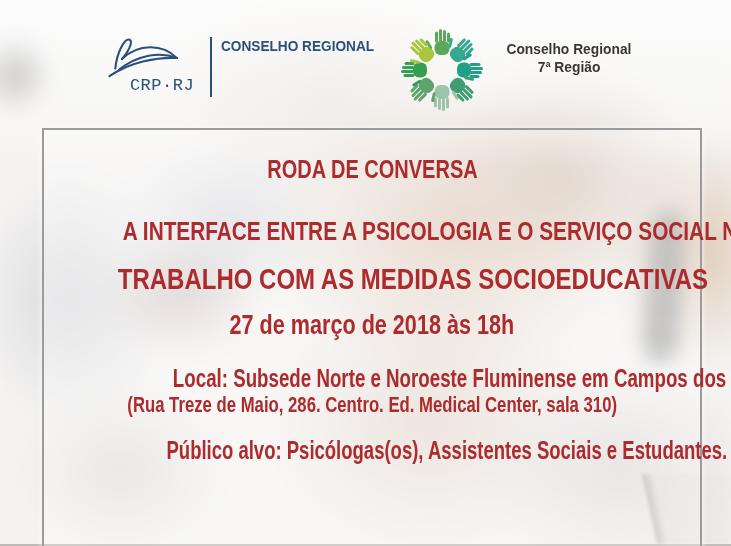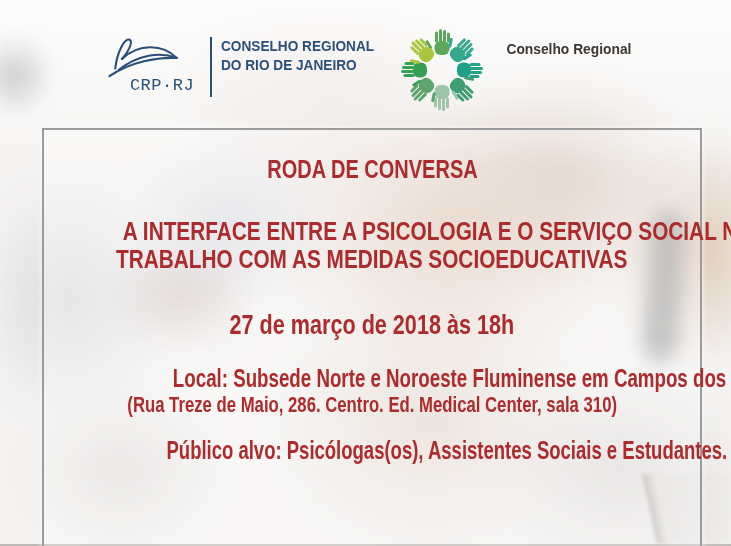--- a/index.html
+++ b/index.html
@@ -67,21 +67,21 @@
   .bline{
     position:absolute;left:0;right:0;text-align:center;white-space:nowrap;
     color:var(--red);font-weight:bold;
   }
   .bline .ln{display:inline-block;transform-origin:center;}
   .sx80 .ln{transform:scaleX(.80);} .sx76 .ln{transform:scaleX(.76);}
   .sx75 .ln{transform:scaleX(.75);} .sx74 .ln{transform:scaleX(.74);}
   .sx72 .ln{transform:scaleX(.72);}
   .l-title{top:25px;font-size:25px;}
   .l-sub1{top:86px;font-size:26px;}
-  .l-sub2{top:114px;font-size:26px;}
+  .l-sub2{top:132px;font-size:30px;}
   .l-date{top:174px;font-size:27px;margin-top:6px;}
   .l-loc1{top:233px;font-size:26px;}
   .l-loc2{top:262px;font-size:22px;}
   .l-aud{top:306px;font-size:25px;padding-left:24px;}
   .l-reg{top:334px;font-size:25px;}
 </style>
 </head>
 <body>
 
 <div class="bg">
@@ -97,21 +97,20 @@
       <path d="M14,38 C16,20 24,6 29,8 C33,10 27,22 21,28"></path>
       <path d="M21,28 C38,12 63,12 78,27"></path>
       <path d="M78,27 C60,20 38,24 18,39"></path>
       <path d="M8,46 C30,31 58,26 78,27"></path>
     </g>
   </svg>
   <div class="crp-acronym">CRP·RJ</div>
   <div class="crp-divider"></div>
   <div class="crp-text">
     <div><span class="ln">CONSELHO REGIONAL</span></div>
-    <div><span class="ln">DO RIO DE JANEIRO</span></div>
   </div>
 
   <svg class="cress-hands" width="88" height="88" viewBox="0 0 88 88">
     <defs>
       <g id="hand-shape">
         <rect x="36.5" y="15" width="15" height="14" rx="6"></rect>
         <rect x="37" y="5.5" width="3" height="11" rx="1.5"></rect>
         <rect x="41" y="3" width="3" height="13" rx="1.5"></rect>
         <rect x="45" y="4" width="3" height="12" rx="1.5"></rect>
         <rect x="49" y="6.5" width="3" height="10" rx="1.5"></rect>
@@ -122,20 +121,21 @@
     <use href="#hand-shape" transform="rotate(45 44 44)" fill="#36A88D"></use>
     <use href="#hand-shape" transform="rotate(90 44 44)" fill="#21A089"></use>
     <use href="#hand-shape" transform="rotate(135 44 44)" fill="#3F9D72"></use>
     <use href="#hand-shape" transform="rotate(180 44 44)" fill="#9CC4A9"></use>
     <use href="#hand-shape" transform="rotate(225 44 44)" fill="#5FA46F"></use>
     <use href="#hand-shape" transform="rotate(270 44 44)" fill="#35A054"></use>
     <use href="#hand-shape" transform="rotate(315 44 44)" fill="#A9C63C"></use>
   </svg>
   <div class="cress-text">
     <div><span class="ln">Conselho Regional</span></div>
+    <div><span class="ln">7ª Região</span></div>
   </div>
 </div>
 
 <div class="event-box">
   <div class="bline l-title sx80"><span class="ln">RODA DE CONVERSA</span></div>
   <div class="bline l-sub1 sx80"><span class="ln">A INTERFACE ENTRE A PSICOLOGIA E O SERVIÇO SOCIAL NO</span></div>
   <div class="bline l-sub2 sx80"><span class="ln">TRABALHO COM AS MEDIDAS SOCIOEDUCATIVAS</span></div>
   <div class="bline l-date sx80"><span class="ln">27 de março de 2018 às 18h</span></div>
   <div class="bline l-loc1 sx72"><span class="ln">Local: Subsede Norte e Noroeste Fluminense em Campos dos Goytacazes</span></div>
   <div class="bline l-loc2 sx76"><span class="ln">(Rua Treze de Maio, 286. Centro. Ed. Medical Center, sala 310)</span></div>

